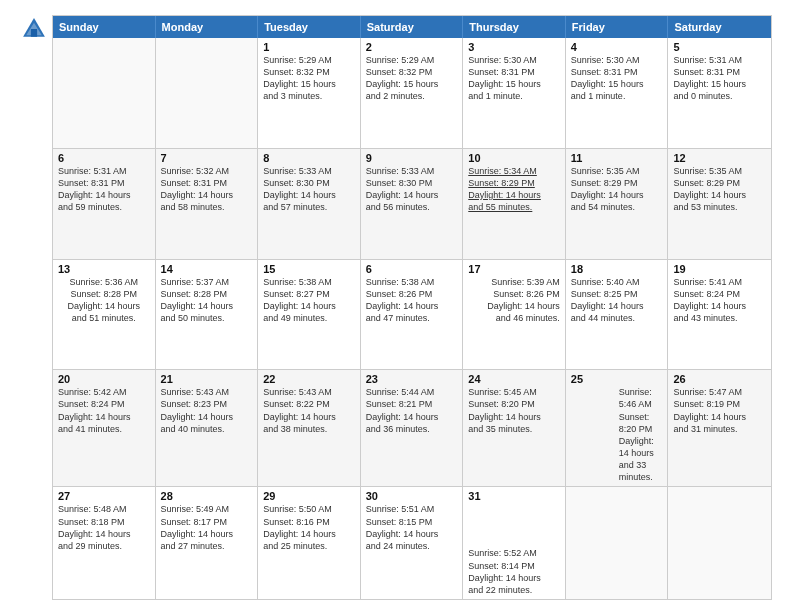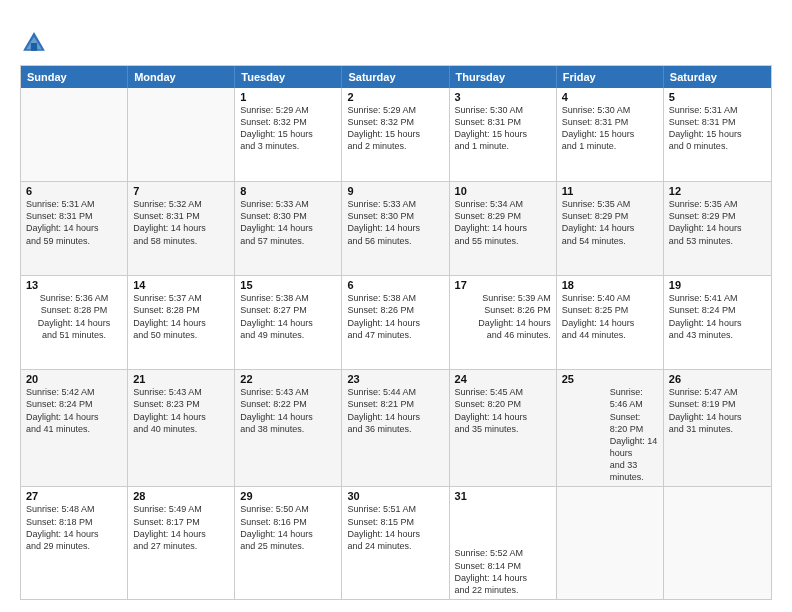--- a/index.html
+++ b/index.html
@@ -6,23 +6,23 @@
     body {
       font-family: Arial, sans-serif;
       background: #fff;
       width: 792px;
       height: 612px;
       overflow: hidden;
     }
     .page {
       width: 792px;
       height: 612px;
-      padding: 29px 20px 12px 20px;
-      display: flex;
-      flex-direction: column;
+      padding: 15px 20px 12px 20px;
+      display: flex;
+      flex-direction: row;
     }
     .header {
       display: flex;
       justify-content: space-between;
       align-items: flex-start;
       margin-bottom: 8px;
     }
     .logo {
       display: flex;
       align-items: center;
@@ -203,21 +203,21 @@
           </div>
           <div class="cal-cell shaded">
             <span class="day-num">9</span>
             <div class="cell-text" style="white-space: pre-line;">Sunrise: 5:33 AM
 Sunset: 8:30 PM
 Daylight: 14 hours
 and 56 minutes.</div>
           </div>
           <div class="cal-cell shaded">
             <span class="day-num">10</span>
-            <div class="cell-text" style="white-space: pre-line;">Sunrise: 5:34 AM
+            <div class="cell-text" style="white-space: pre-line; text-decoration: underline;">Sunrise: 5:34 AM
 Sunset: 8:29 PM
 Daylight: 14 hours
 and 55 minutes.</div>
           </div>
           <div class="cal-cell shaded">
             <span class="day-num">11</span>
             <div class="cell-text" style="white-space: pre-line;">Sunrise: 5:35 AM
 Sunset: 8:29 PM
 Daylight: 14 hours
 and 54 minutes.</div>

